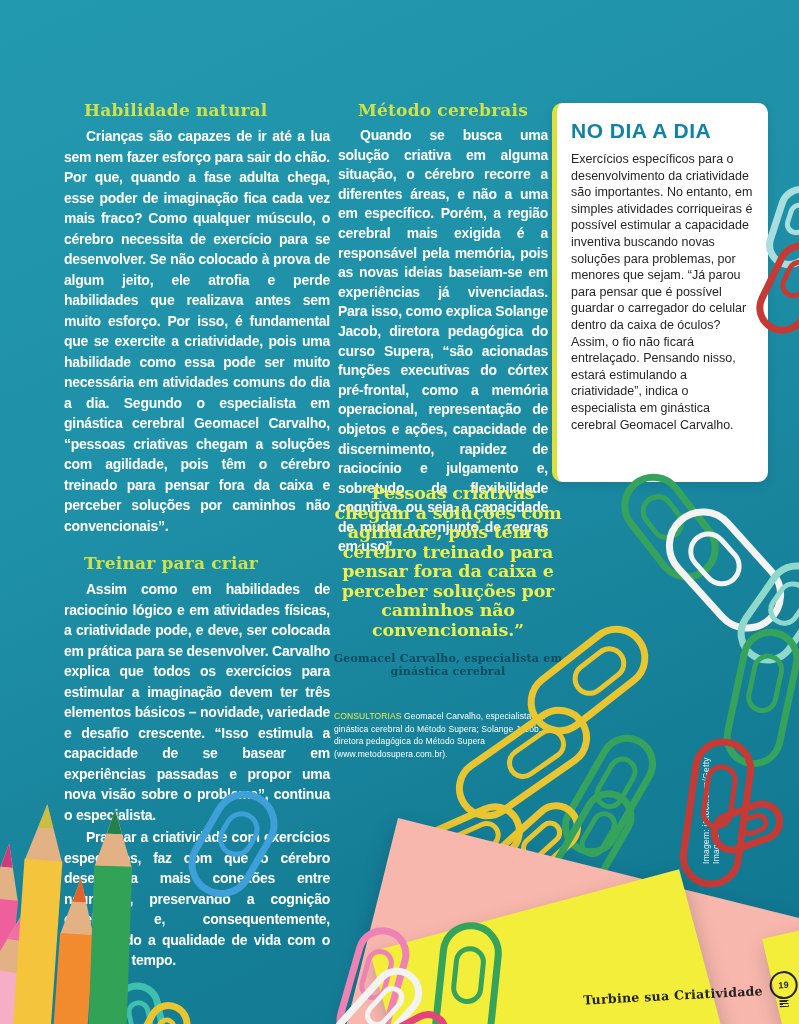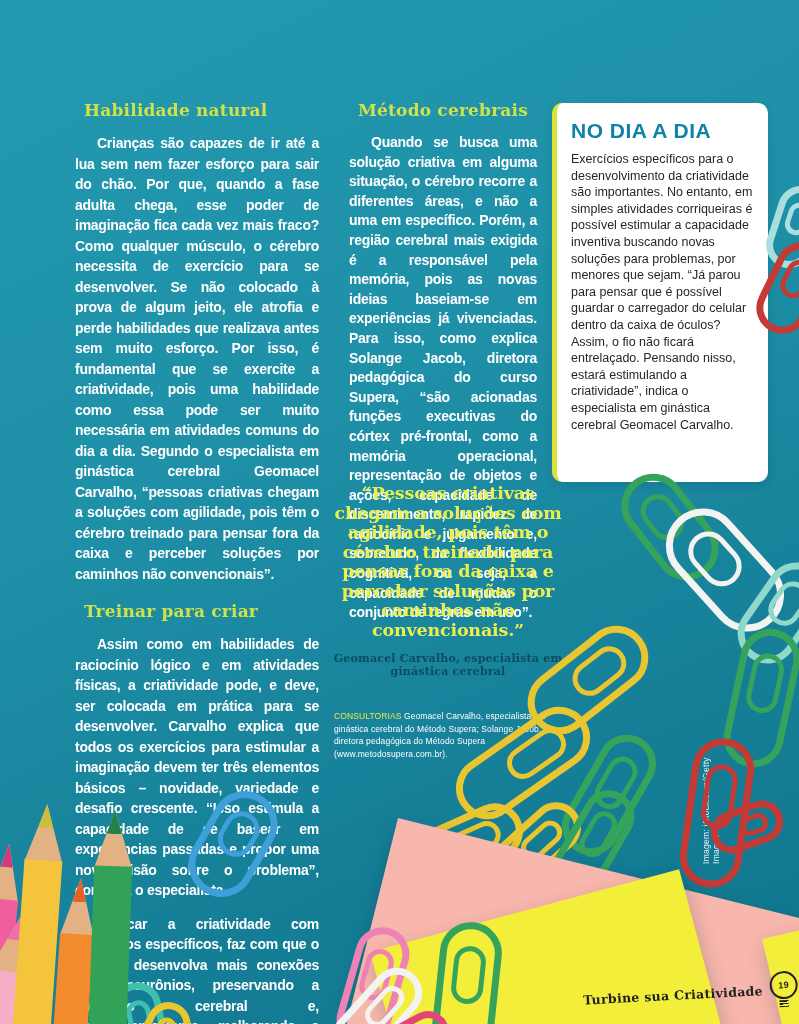--- a/index.html
+++ b/index.html
@@ -8,21 +8,21 @@
     background:linear-gradient(155deg,#2399af 0%,#1e90a7 40%,#157e97 75%,#10758e 100%);
     font-family:"Liberation Sans",sans-serif;
   }
   
   .col{position:absolute;color:#fff;}
   .col h2{
     font-family:"DejaVu Serif",serif;font-weight:bold;font-size:17px;
     color:#cfe14b;margin:0 0 6px 22px;letter-spacing:.2px;
   }
   .col p{
-    margin:13px;font-size:14px;font-weight:bold;line-height:20.5px;
+    margin:2px;font-size:14px;font-weight:bold;line-height:20.5px;
     text-align:justify;text-indent:22px;letter-spacing:-.25px;
   }
   #col1{left:62px;top:100px;width:270px;}
   #col1 .sect2{margin-top:17px;}
   #col2{left:336px;top:100px;width:214px;}
   #col2 p{line-height:19.6px;}
 
   
   .quote{
     position:absolute;left:328px;top:484px;width:240px;text-align:center;

